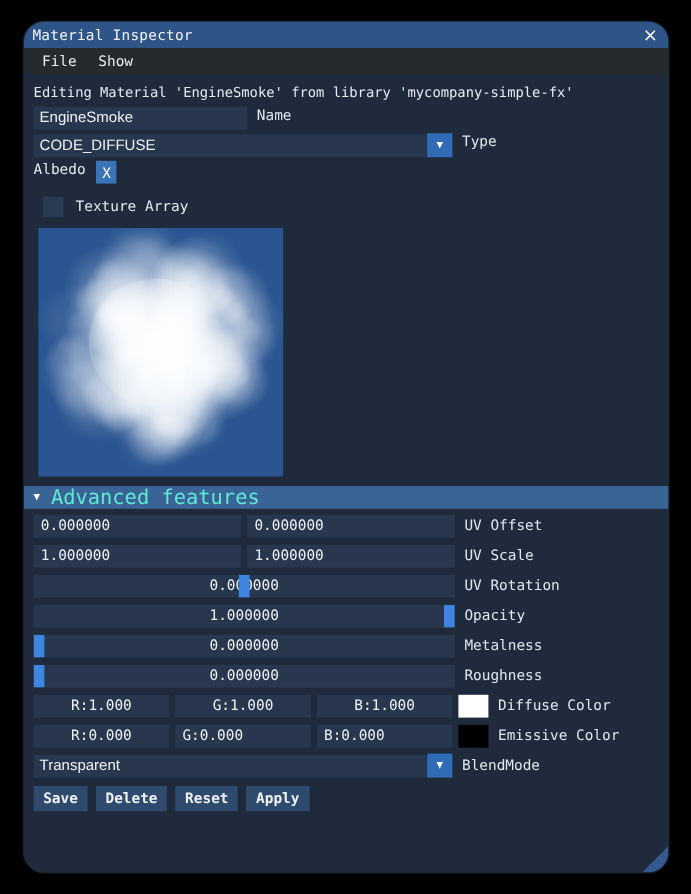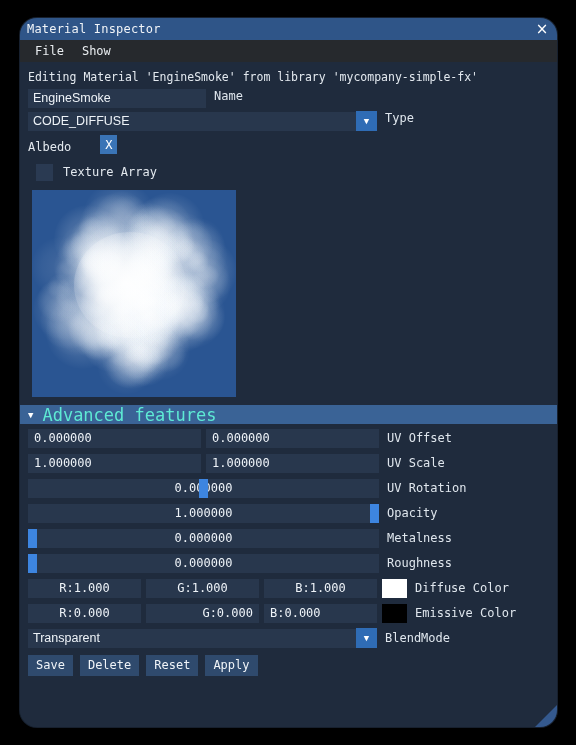--- a/index.html
+++ b/index.html
@@ -144,24 +144,23 @@
 
   
   .section-title {
     font-size: 12px;
     color: #e3e9ef;
     padding: 2px 0 1px 8px;
     white-space: nowrap;
   }
   #albedo-row {
     display: flex;
-    align-items: flex-end;
+    align-items: flex-start;
     padding: 0 8px;
     height: 20px;
-    gap: 20px;
   }
   #albedo-label {
     font-size: 12px;
     color: #e3e9ef;
   }
   #albedo-clear-button {
     margin-left: 9px;
     width: 17px;
     height: 19px;
     background: #3a74b6;
@@ -292,20 +291,21 @@
   .action-btn {
     background: #2f4a6d;
     color: #f0f4f8;
     font-size: 12px;
     height: 21px;
     line-height: 21px;
     padding: 0 8px;
     margin-right: 7px;
     cursor: pointer;
     white-space: nowrap;
+    font-weight: bold;
   }
 
   
   #resize-grip {
     position: absolute;
     right: 0;
     bottom: 0;
     width: 24px;
     height: 24px;
     cursor: nwse-resize;
@@ -581,21 +581,21 @@
     <div class="adv-row">
       <div class="cell third" style="text-align:center">R:1.000</div>
       <div class="cell third" style="text-align:center">G:1.000</div>
       <div class="cell third" style="text-align:center">B:1.000</div>
       <div class="swatch" style="background: rgb(255, 255, 255);"></div>
       <div class="label">Diffuse Color</div>
     </div>
 
     <div class="adv-row">
       <div class="cell third" style="text-align:center">R:0.000</div>
-      <div class="cell third" style="text-align:right">G:0.000</div>
+      <div class="cell third" style="text-align:left">G:0.000</div>
       <div class="cell third" style="">B:0.000</div>
       <div class="swatch" style="background: rgb(0, 0, 0);"></div>
       <div class="label">Emissive Color</div>
     </div>
 
     <div class="adv-row">
       <div class="combo">
         <div class="field blend-field">Transparent</div>
         <div class="arrow-btn">▼</div>
       </div>

